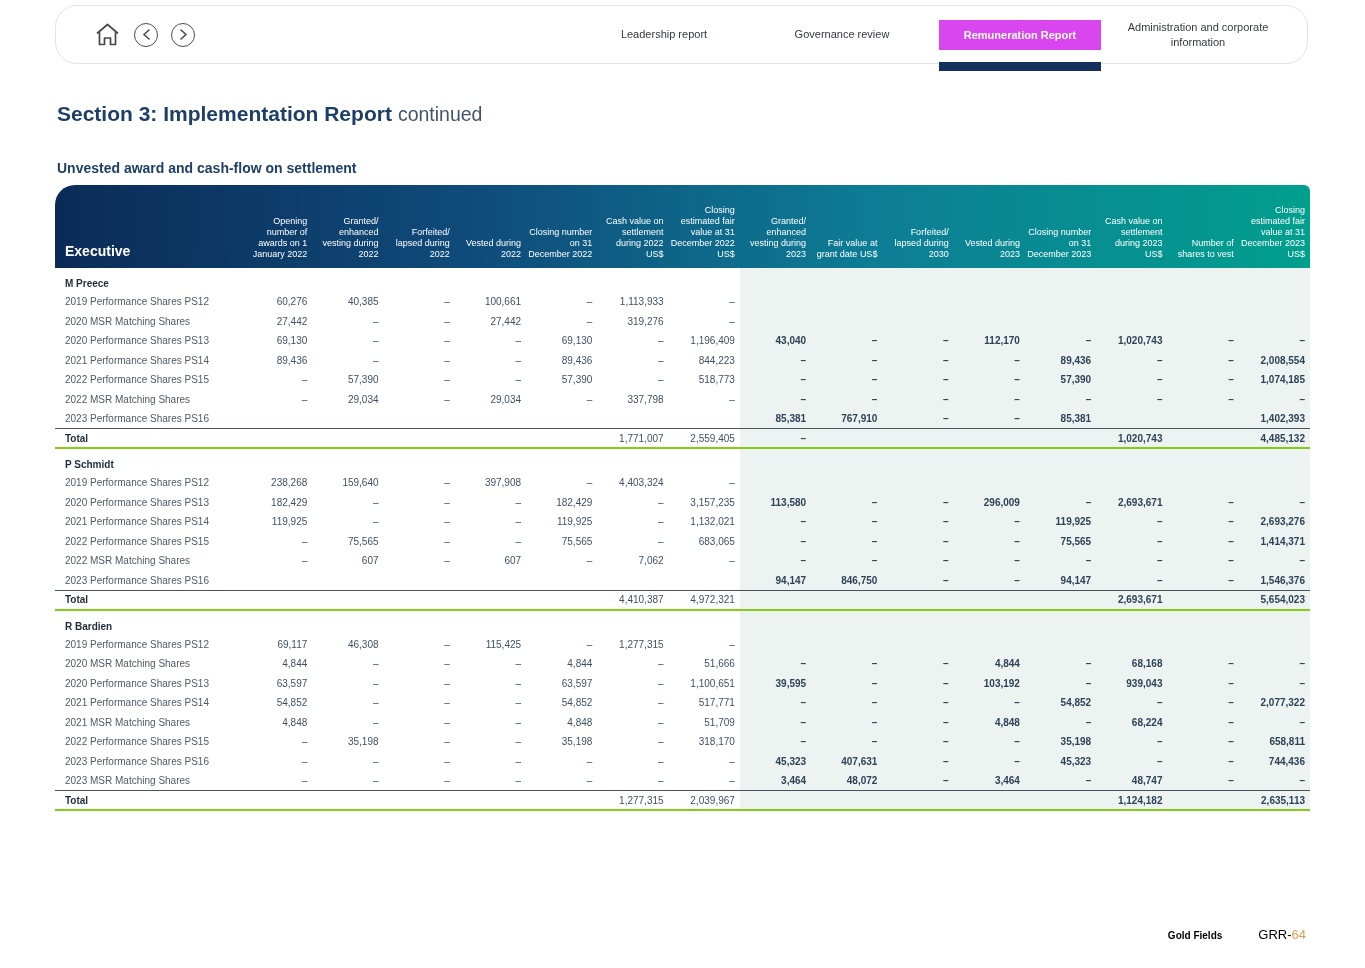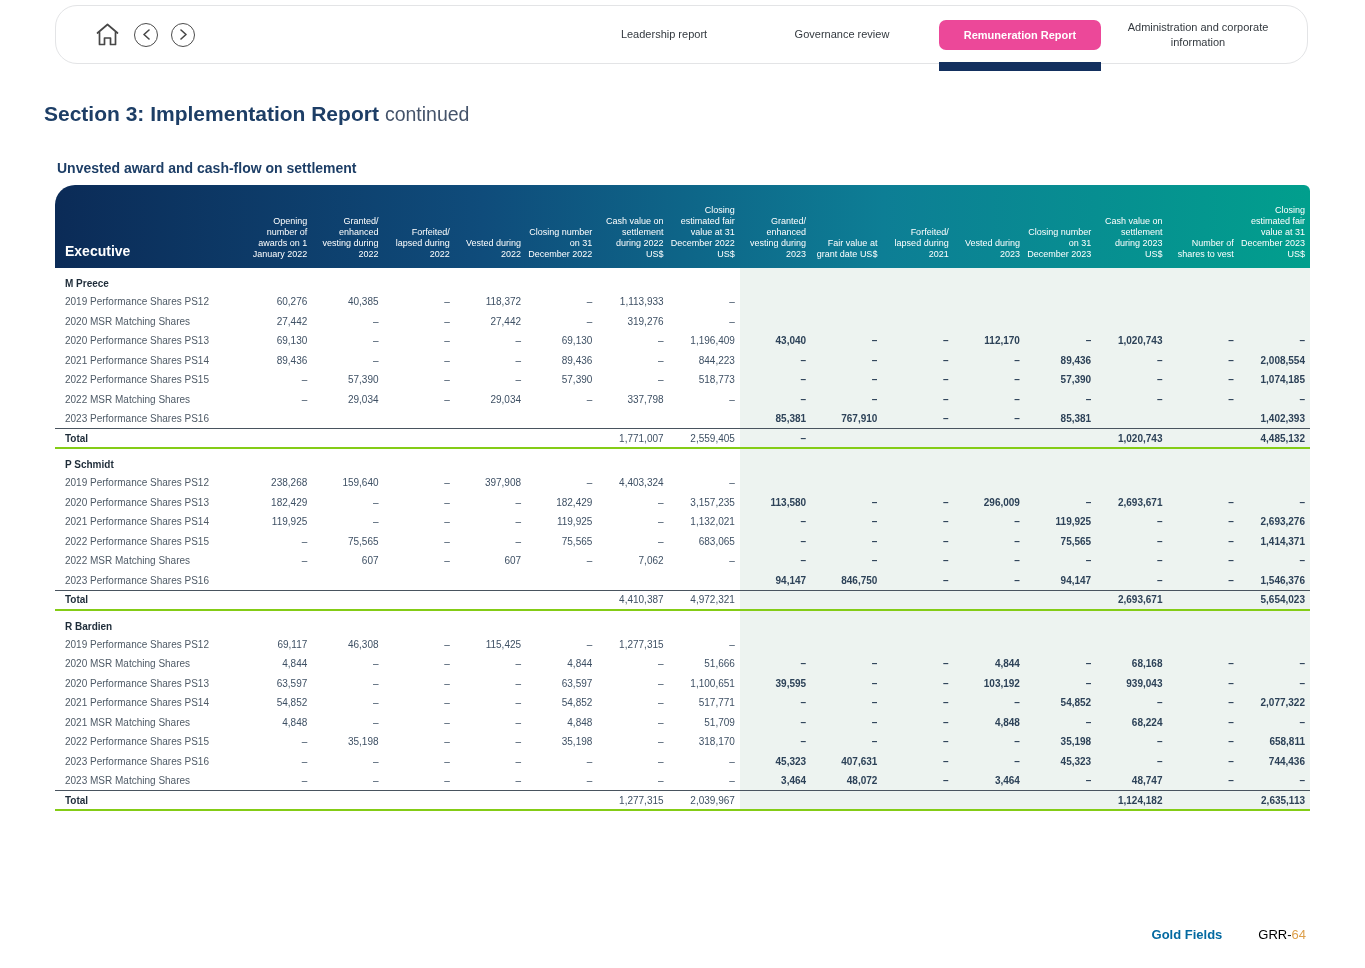--- a/index.html
+++ b/index.html
@@ -22,30 +22,30 @@
     display:flex; align-items:center; justify-content:center;
   }
   .tabs { margin-left:auto; display:flex; align-items:center; padding-right:28px; }
   .tab {
     width:162px; margin-left:16px; height:58px; position:relative;
     display:flex; align-items:center; justify-content:center;
     font-size:11px; color:#33393f; text-align:center; cursor:pointer;
   }
   .tab .tab-label { line-height:1.3; padding:0 8px; }
   .tab.active .tab-pill {
-    background:#ec4899; color:#fff; font-weight:bold; border-radius:7px;
+    background:#d946ef; color:#fff; font-weight:bold; border-radius:0;
     width:162px; height:30px; display:flex; align-items:center; justify-content:center;
     font-size:11px;
   }
   .tab-underline {
     position:absolute; left:0; top:56px; width:162px; height:9px; background:#13305f;
   }
 
   
-  .section-title { position:absolute; left:44px; top:102px; font-size:21px; color:#1d3e66; }
+  .section-title { position:absolute; left:57px; top:102px; font-size:21px; color:#1d3e66; }
   .section-title .t-bold { font-weight:bold; }
   .section-title .t-light { font-weight:normal; color:#44536a; margin-left:6px; font-size:19.5px; }
   .table-subtitle { position:absolute; left:57px; top:160px; font-size:14px; font-weight:bold; color:#1d3e66; }
 
   
   .table-wrap {
     position:absolute; left:55px; top:185px; width:1255px;
     border-radius:20px 6px 0 0; overflow:hidden;
   }
   table.report-table { width:1255px; border-collapse:collapse; table-layout:fixed; }
@@ -63,21 +63,21 @@
   tbody td.tint { background:#edf3f0; font-weight:bold; color:#2d4258; }
   tr.group-row td { padding-top:10px; padding-bottom:3px; }
   td.group-label { text-align:left; padding-left:10px; font-weight:bold; font-size:10px; color:#1e2c39; }
   tr.total-row td { border-top:1px solid #49545f; border-bottom:2px solid #84cc16; }
   tr.total-row td.rowlabel { font-weight:bold; color:#1e2c39; }
 
   
   .footer {
     position:absolute; right:59px; bottom:26px; display:flex; align-items:baseline; gap:36px;
   }
-  .footer .brand { font-size:13px; font-weight:bold; color:#0369a1;margin-top:38px; }
+  .footer .brand { font-size:10px; font-weight:bold; color:#000000;margin-top:38px; }
   .footer .pageref { font-size:13px; }
   .footer .pageref .pr-prefix { color:#000000; }
   .footer .pageref .pr-num { color:#dd9f4a; }
 </style>
 </head>
 <body>
 
 <div class="page">
 
   <div class="topbar">
@@ -146,21 +146,21 @@
           <th class="exec-col">Executive</th>
           <th>Opening number of awards on 1 January 2022</th>
           <th>Granted/ enhanced vesting during 2022</th>
           <th>Forfeited/ lapsed during 2022</th>
           <th>Vested during 2022</th>
           <th>Closing number on 31 December 2022</th>
           <th>Cash value on settlement during 2022 US$</th>
           <th>Closing estimated fair value at 31 December 2022 US$</th>
           <th>Granted/ enhanced vesting during 2023</th>
           <th>Fair value at grant date US$</th>
-          <th>Forfeited/ lapsed during 2021</th>
+          <th>Forfeited/ lapsed during 2030</th>
           <th>Vested during 2023</th>
           <th>Closing number on 31 December 2023</th>
           <th>Cash value on settlement during 2023 US$</th>
           <th>Number of shares to vest</th>
           <th>Closing estimated fair value at 31 December 2023 US$</th>
         </tr>
       </thead>
       <tbody>
           <tr class="group-row">
             <td colspan="8" class="group-label">M Preece</td>
@@ -171,21 +171,21 @@
             <td class="tint"></td>
             <td class="tint"></td>
             <td class="tint"></td>
             <td class="tint"></td>
           </tr>
           <tr class="data-row">
             <td class="rowlabel">2019 Performance Shares PS12</td>
             <td class="num">60,276</td>
             <td class="num">40,385</td>
             <td class="num">–</td>
-            <td class="num">118,372</td>
+            <td class="num">100,661</td>
             <td class="num">–</td>
             <td class="num">1,113,933</td>
             <td class="num">–</td>
             <td class="num tint"></td>
             <td class="num tint"></td>
             <td class="num tint"></td>
             <td class="num tint"></td>
             <td class="num tint"></td>
             <td class="num tint"></td>
             <td class="num tint"></td>

